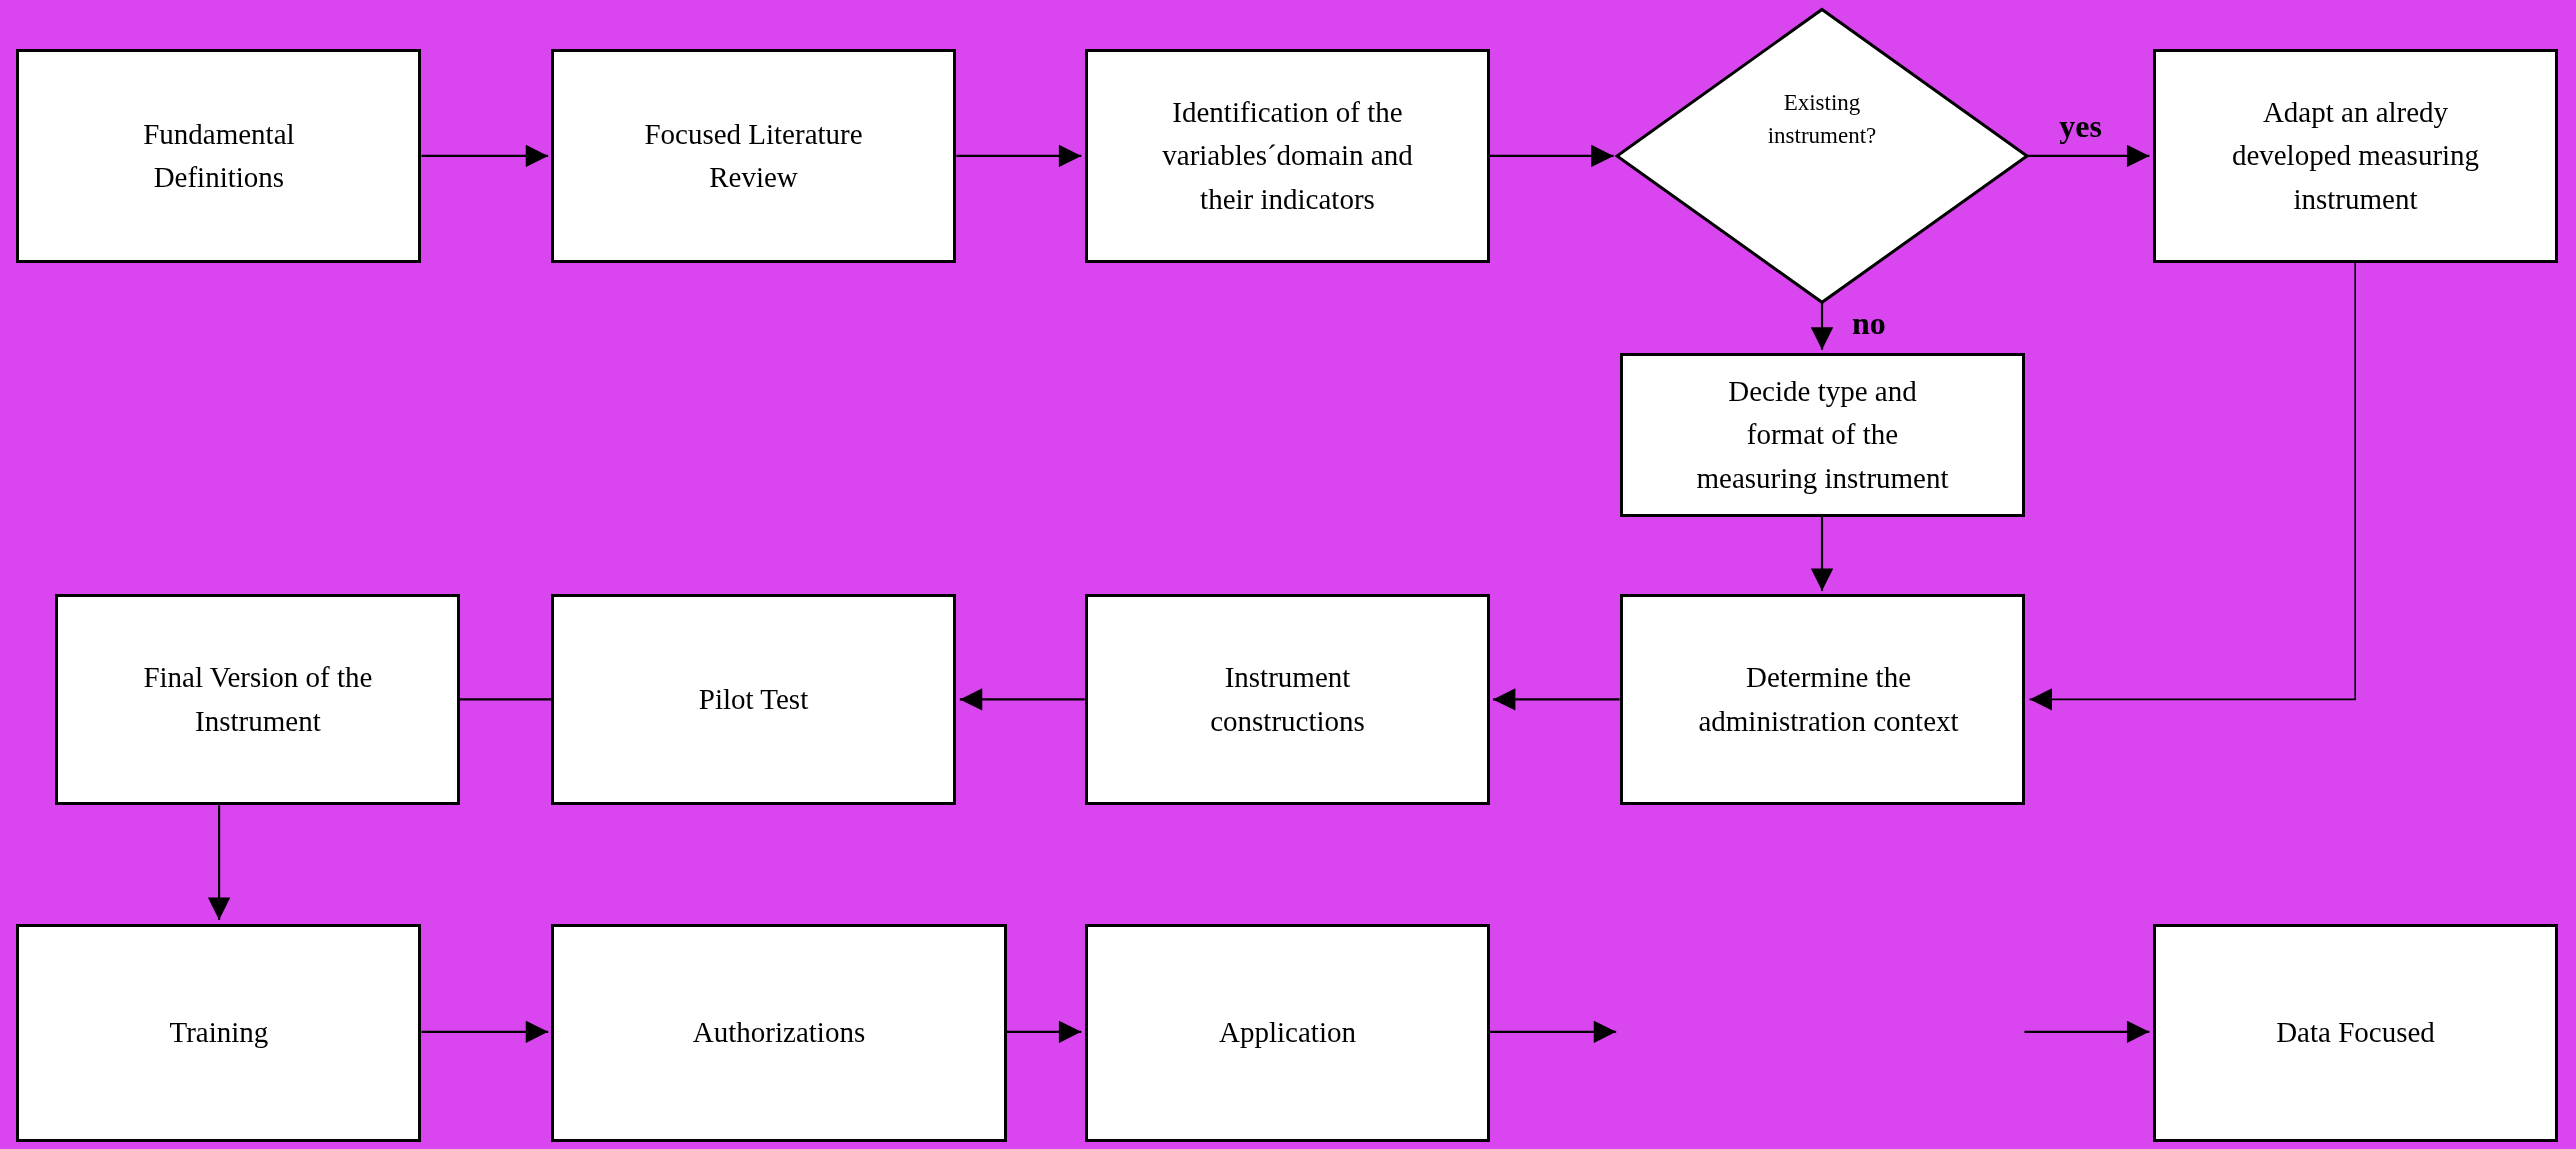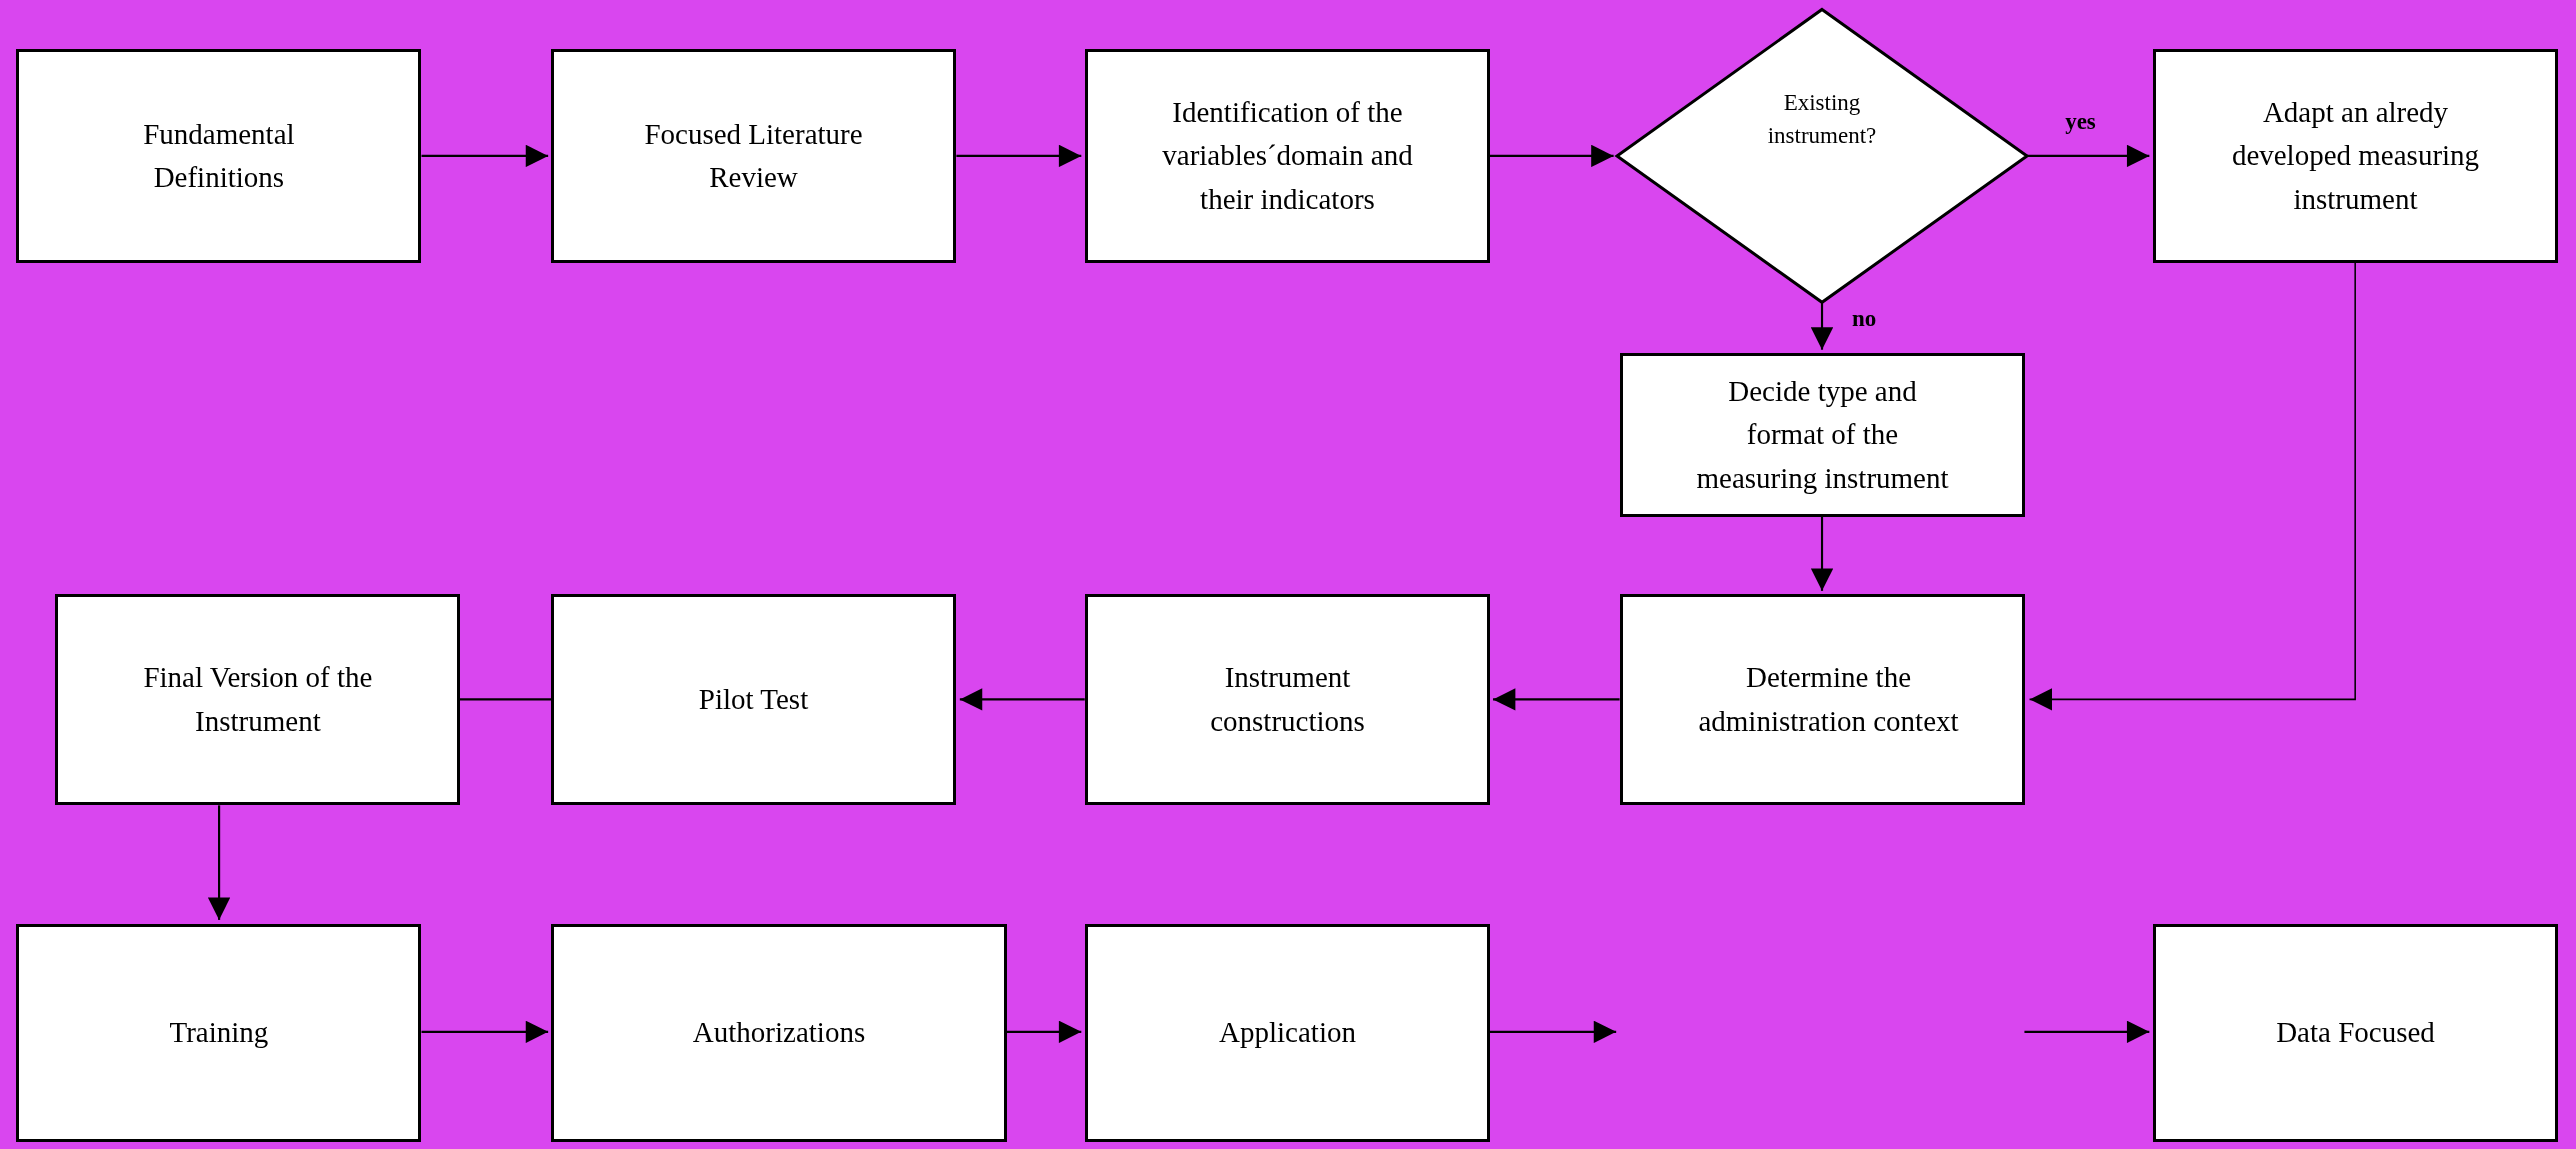--- a/index.html
+++ b/index.html
@@ -63,21 +63,21 @@
     justify-content: center;
     text-align: center;
   }
   .diamond-label {
     white-space: pre-line;
     font-size: 23px;
     line-height: 1.45;
   }
   .branch-label {
     position: absolute;
-    font-size: 23px;
+    font-size: 32px;
     font-weight: bold;
     line-height: 1;
   }
   #yes-label {
     left: 2029px;
     top: 110px;
     width: 103px;
     text-align: center;
   }
   #no-label {

